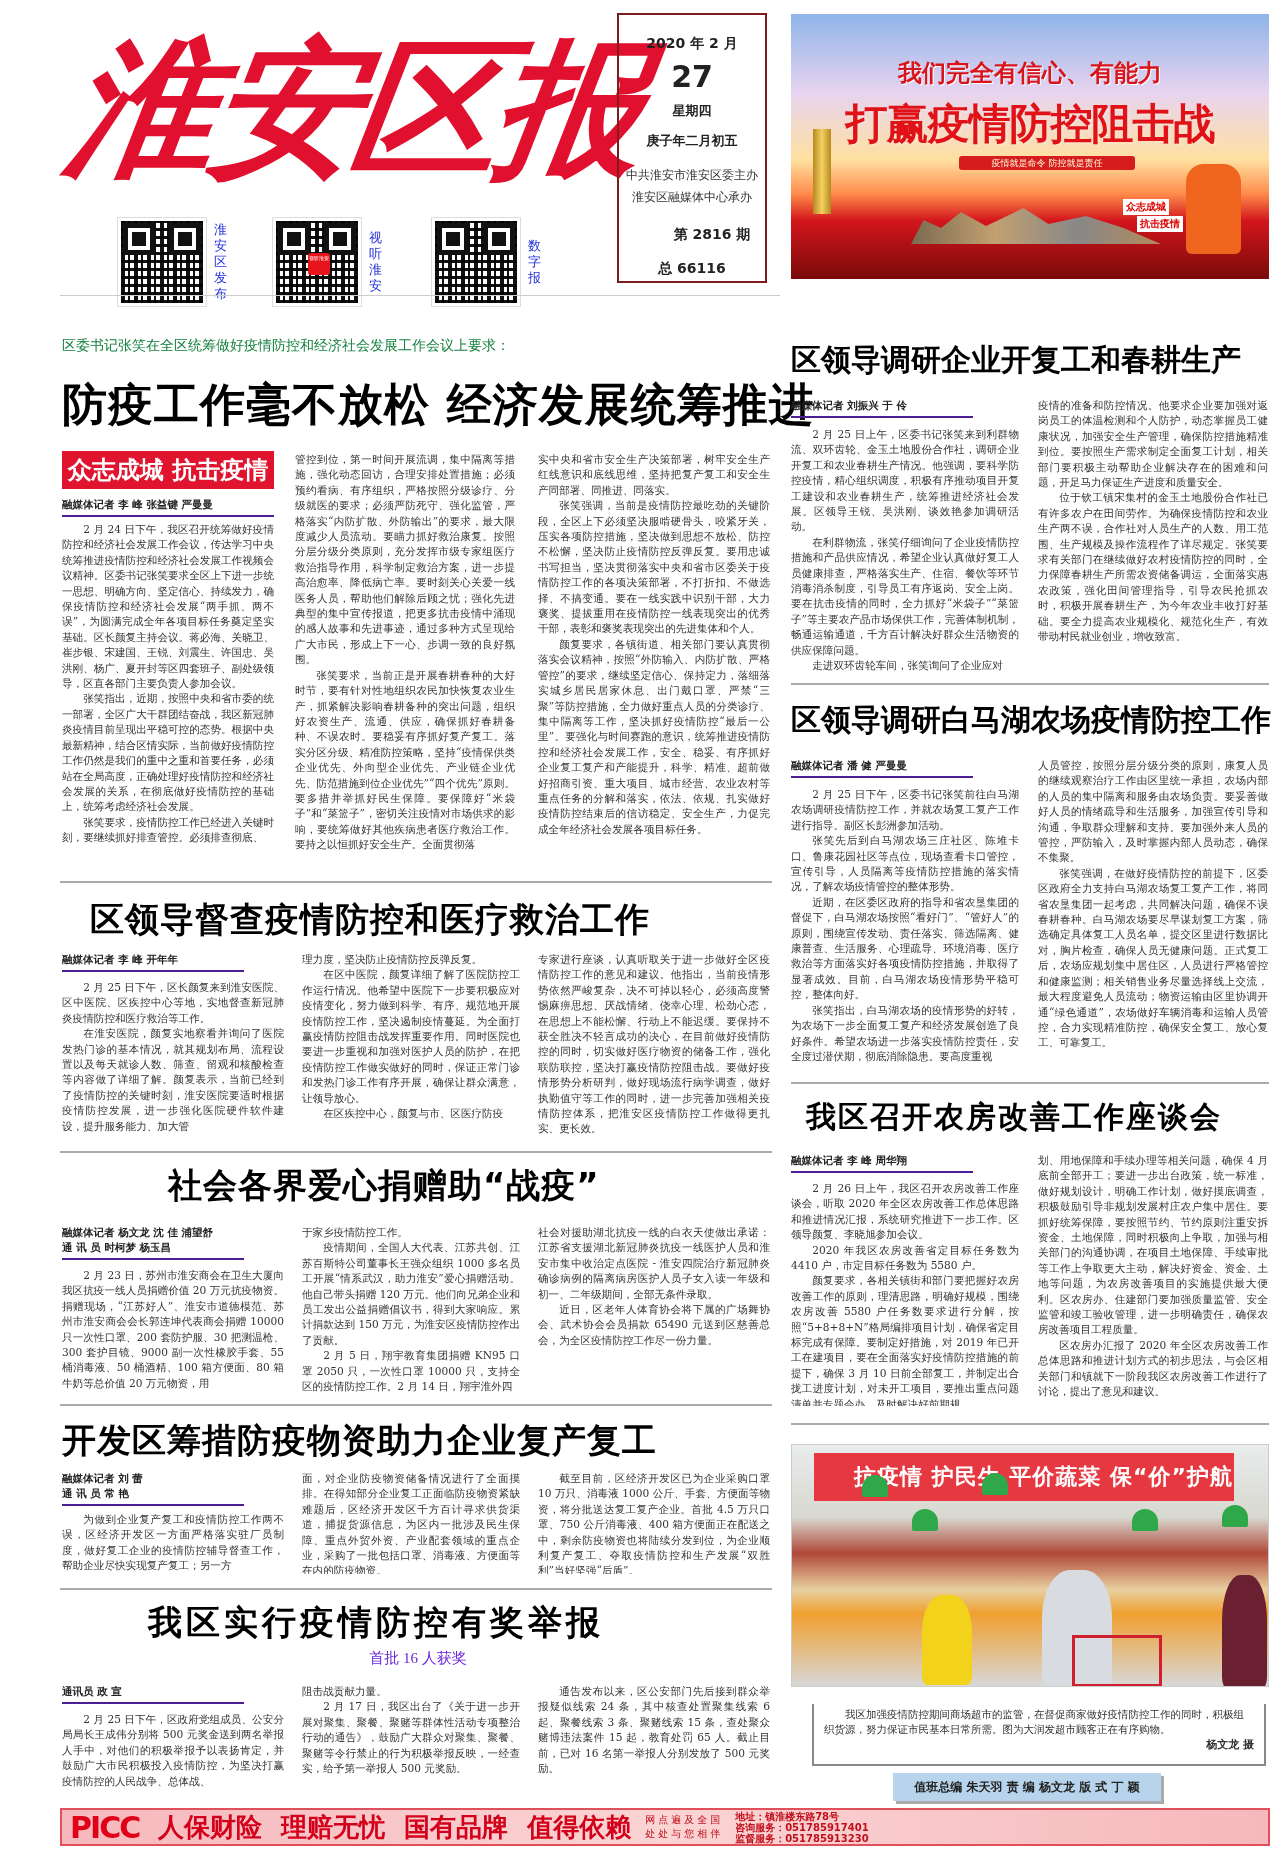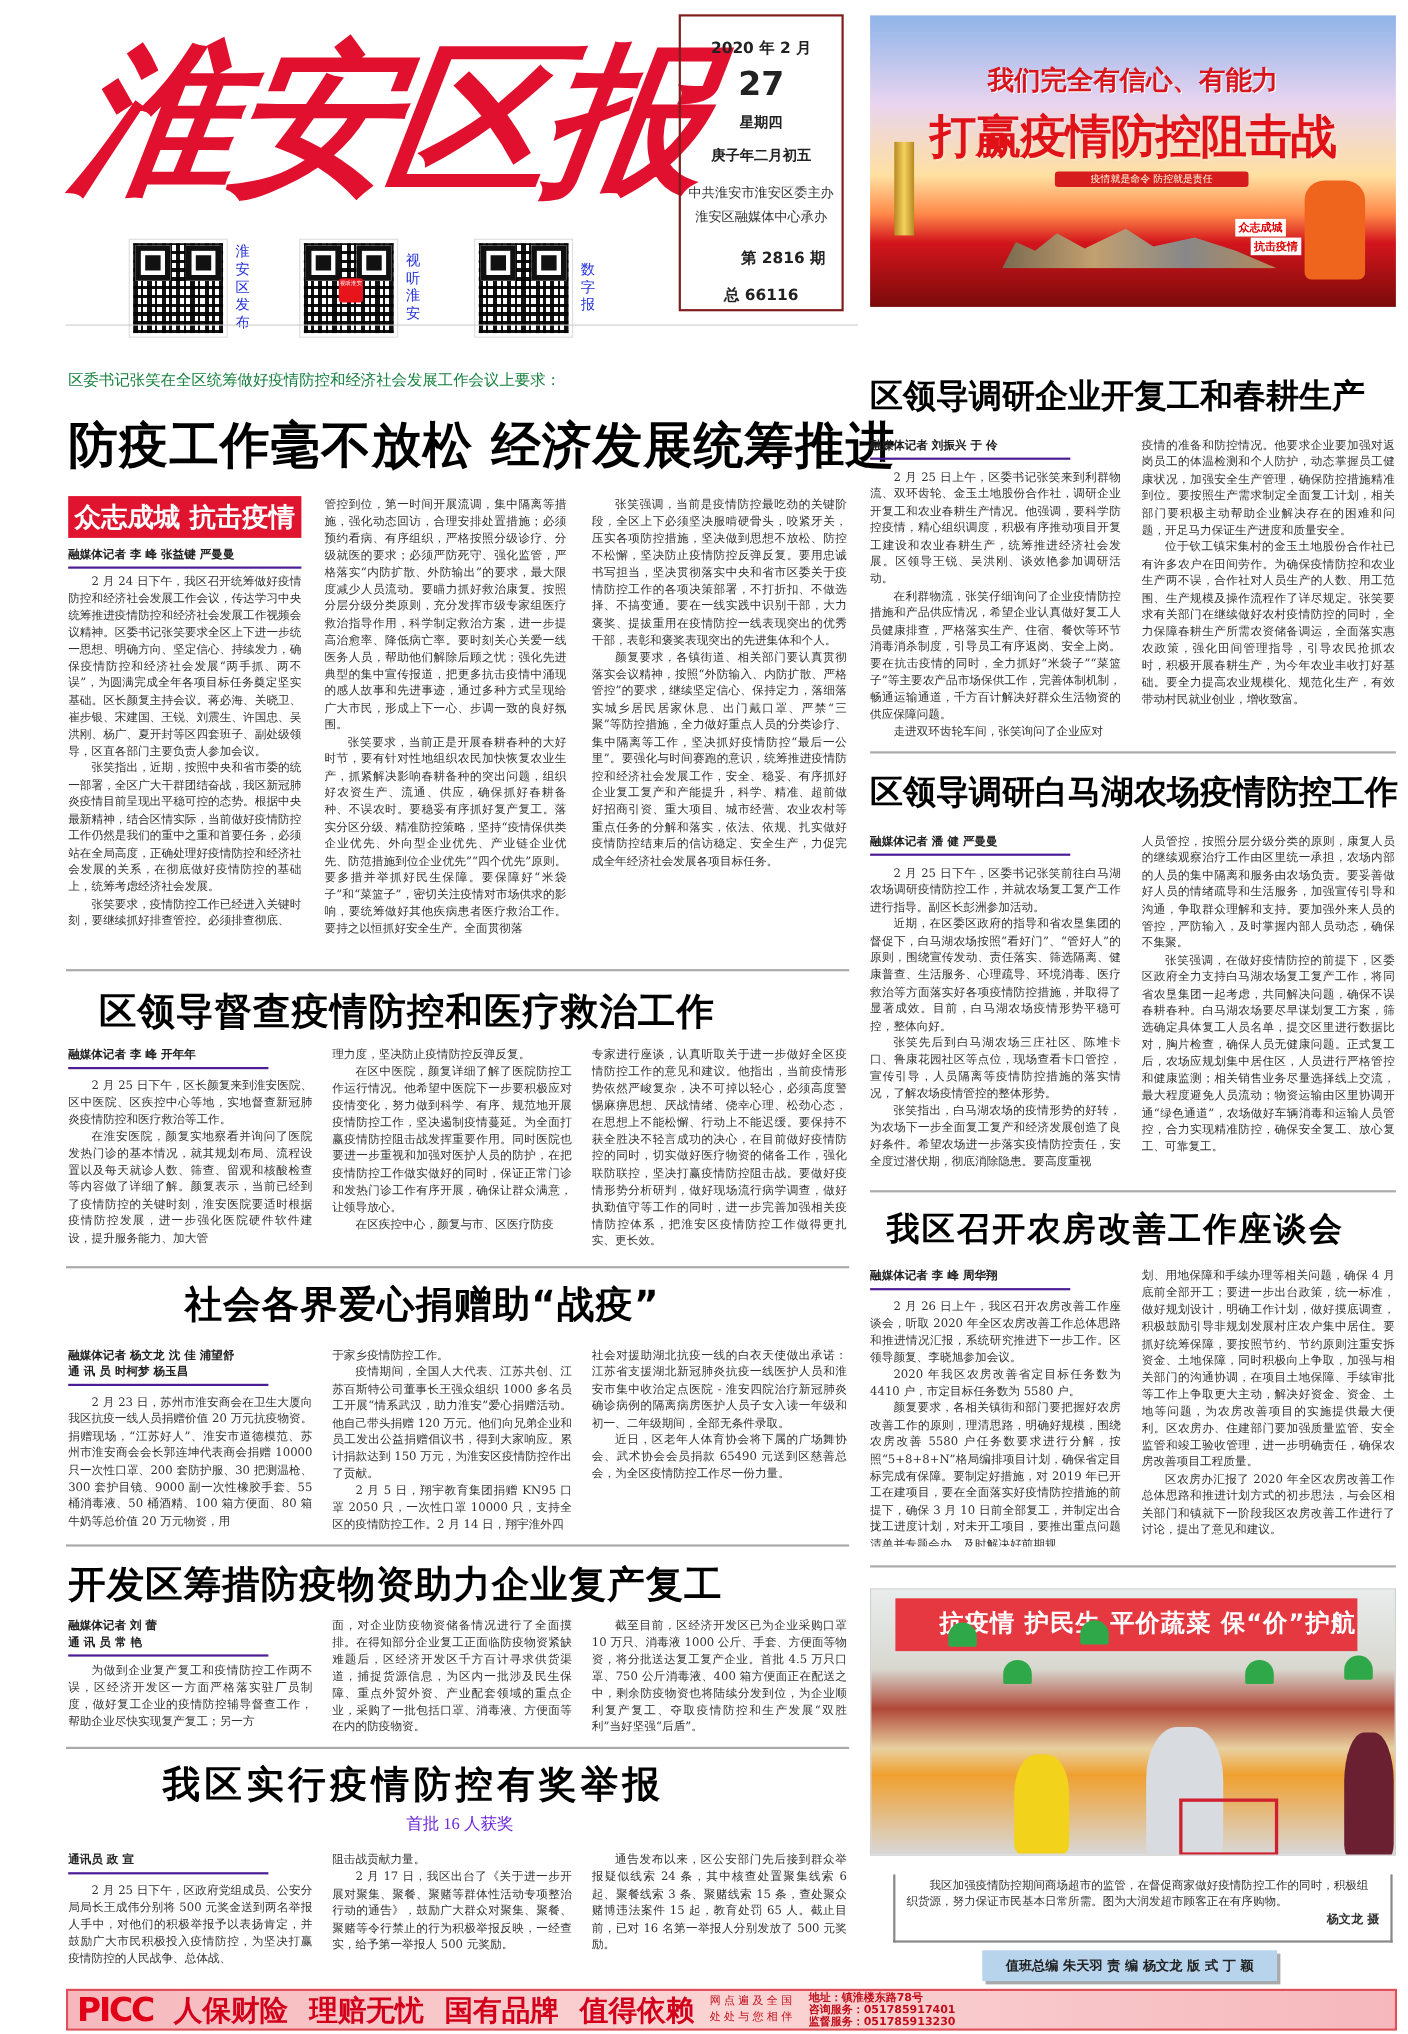--- a/index.html
+++ b/index.html
@@ -104,20 +104,21 @@
 <div class="abs body" style="left:62px;top:522px;width:212px;height:345px;">
   <p>2 月 24 日下午，我区召开统筹做好疫情防控和经济社会发展工作会议，传达学习中央统筹推进疫情防控和经济社会发展工作视频会议精神。区委书记张笑要求全区上下进一步统一思想、明确方向、坚定信心、持续发力，确保疫情防控和经济社会发展“两手抓、两不误”，为圆满完成全年各项目标任务奠定坚实基础。区长颜复主持会议。蒋必海、关晓卫、崔步银、宋建国、王锐、刘震生、许国忠、吴洪刚、杨广、夏开封等区四套班子、副处级领导，区直各部门主要负责人参加会议。</p>
   <p>张笑指出，近期，按照中央和省市委的统一部署，全区广大干群团结奋战，我区新冠肺炎疫情目前呈现出平稳可控的态势。根据中央最新精神，结合区情实际，当前做好疫情防控工作仍然是我们的重中之重和首要任务，必须站在全局高度，正确处理好疫情防控和经济社会发展的关系，在彻底做好疫情防控的基础上，统筹考虑经济社会发展。</p>
   <p>张笑要求，疫情防控工作已经进入关键时刻，要继续抓好排查管控。必须排查彻底、</p>
 </div>
 <div class="abs body" style="left:295px;top:452px;width:220px;height:415px;">
   <p style="text-indent:0">管控到位，第一时间开展流调，集中隔离等措施，强化动态回访，合理安排处置措施；必须预约看病、有序组织，严格按照分级诊疗、分级就医的要求；必须严防死守、强化监管，严格落实“内防扩散、外防输出”的要求，最大限度减少人员流动。要瞄力抓好救治康复。按照分层分级分类原则，充分发挥市级专家组医疗救治指导作用，科学制定救治方案，进一步提高治愈率、降低病亡率。要时刻关心关爱一线医务人员，帮助他们解除后顾之忧；强化先进典型的集中宣传报道，把更多抗击疫情中涌现的感人故事和先进事迹，通过多种方式呈现给广大市民，形成上下一心、步调一致的良好氛围。</p>
   <p>张笑要求，当前正是开展春耕春种的大好时节，要有针对性地组织农民加快恢复农业生产，抓紧解决影响春耕备种的突出问题，组织好农资生产、流通、供应，确保抓好春耕备种、不误农时。要稳妥有序抓好复产复工。落实分区分级、精准防控策略，坚持“疫情保供类企业优先、外向型企业优先、产业链企业优先、防范措施到位企业优先”“四个优先”原则。要多措并举抓好民生保障。要保障好“米袋子”和“菜篮子”，密切关注疫情对市场供求的影响，要统筹做好其他疾病患者医疗救治工作。要持之以恒抓好安全生产。全面贯彻落</p>
 </div>
 <div class="abs body" style="left:538px;top:452px;width:232px;height:415px;">
+  <p style="text-indent:0">实中央和省市安全生产决策部署，树牢安全生产红线意识和底线思维，坚持把复产复工和安全生产同部署、同推进、同落实。</p>
   <p>张笑强调，当前是疫情防控最吃劲的关键阶段，全区上下必须坚决服啃硬骨头，咬紧牙关，压实各项防控措施，坚决做到思想不放松、防控不松懈，坚决防止疫情防控反弹反复。要用忠诚书写担当，坚决贯彻落实中央和省市区委关于疫情防控工作的各项决策部署，不打折扣、不做选择、不搞变通。要在一线实践中识别干部，大力褒奖、提拔重用在疫情防控一线表现突出的优秀干部，表彰和褒奖表现突出的先进集体和个人。</p>
   <p>颜复要求，各镇街道、相关部门要认真贯彻落实会议精神，按照“外防输入、内防扩散、严格管控”的要求，继续坚定信心、保持定力，落细落实城乡居民居家休息、出门戴口罩、严禁“三聚”等防控措施，全力做好重点人员的分类诊疗、集中隔离等工作，坚决抓好疫情防控“最后一公里”。要强化与时间赛跑的意识，统筹推进疫情防控和经济社会发展工作，安全、稳妥、有序抓好企业复工复产和产能提升，科学、精准、超前做好招商引资、重大项目、城市经营、农业农村等重点任务的分解和落实，依法、依规、扎实做好疫情防控结束后的信访稳定、安全生产，力促完成全年经济社会发展各项目标任务。</p>
 </div>
 
 <div class="abs rule" style="left:60px;top:881px;width:712px;"></div>
 
 <div class="abs headline" style="left:90px;top:897px;font-size:34px;letter-spacing:1px;">区领导督查疫情防控和医疗救治工作</div>
 <div class="abs byline" style="left:62px;top:952px;width:182px;">融媒体记者 李 峰 开年年</div>
 <div class="abs body" style="left:62px;top:980px;width:222px;height:155px;">
   <p>2 月 25 日下午，区长颜复来到淮安医院、区中医院、区疾控中心等地，实地督查新冠肺炎疫情防控和医疗救治等工作。</p>
@@ -196,22 +197,22 @@
   <p style="text-indent:0">疫情的准备和防控情况。他要求企业要加强对返岗员工的体温检测和个人防护，动态掌握员工健康状况，加强安全生产管理，确保防控措施精准到位。要按照生产需求制定全面复工计划，相关部门要积极主动帮助企业解决存在的困难和问题，开足马力保证生产进度和质量安全。</p>
   <p>位于钦工镇宋集村的金玉土地股份合作社已有许多农户在田间劳作。为确保疫情防控和农业生产两不误，合作社对人员生产的人数、用工范围、生产规模及操作流程作了详尽规定。张笑要求有关部门在继续做好农村疫情防控的同时，全力保障春耕生产所需农资储备调运，全面落实惠农政策，强化田间管理指导，引导农民抢抓农时，积极开展春耕生产，为今年农业丰收打好基础。要全力提高农业规模化、规范化生产，有效带动村民就业创业，增收致富。</p>
 </div>
 
 <div class="abs rule" style="left:791px;top:683px;width:478px;"></div>
 
 <div class="abs headline" style="left:791px;top:700px;font-size:30px;">区领导调研白马湖农场疫情防控工作</div>
 <div class="abs byline" style="left:791px;top:758px;width:182px;">融媒体记者 潘 健 严曼曼</div>
 <div class="abs body" style="left:791px;top:787px;width:228px;height:290px;">
   <p>2 月 25 日下午，区委书记张笑前往白马湖农场调研疫情防控工作，并就农场复工复产工作进行指导。副区长彭洲参加活动。</p>
+  <p>张笑先后到白马湖农场三庄社区、陈堆卡口、鲁康花园社区等点位，现场查看卡口管控，宣传引导，人员隔离等疫情防控措施的落实情况，了解农场疫情管控的整体形势。</p>
   <p>近期，在区委区政府的指导和省农垦集团的督促下，白马湖农场按照“看好门”、“管好人”的原则，围绕宣传发动、责任落实、筛选隔离、健康普查、生活服务、心理疏导、环境消毒、医疗救治等方面落实好各项疫情防控措施，并取得了显著成效。目前，白马湖农场疫情形势平稳可控，整体向好。</p>
-  <p>张笑先后到白马湖农场三庄社区、陈堆卡口、鲁康花园社区等点位，现场查看卡口管控，宣传引导，人员隔离等疫情防控措施的落实情况，了解农场疫情管控的整体形势。</p>
   <p>张笑指出，白马湖农场的疫情形势的好转，为农场下一步全面复工复产和经济发展创造了良好条件。希望农场进一步落实疫情防控责任，安全度过潜伏期，彻底消除隐患。要高度重视</p>
 </div>
 <div class="abs body" style="left:1038px;top:758px;width:230px;height:319px;">
   <p style="text-indent:0">人员管控，按照分层分级分类的原则，康复人员的继续观察治疗工作由区里统一承担，农场内部的人员的集中隔离和服务由农场负责。要妥善做好人员的情绪疏导和生活服务，加强宣传引导和沟通，争取群众理解和支持。要加强外来人员的管控，严防输入，及时掌握内部人员动态，确保不集聚。</p>
   <p>张笑强调，在做好疫情防控的前提下，区委区政府全力支持白马湖农场复工复产工作，将同省农垦集团一起考虑，共同解决问题，确保不误春耕春种。白马湖农场要尽早谋划复工方案，筛选确定具体复工人员名单，提交区里进行数据比对，胸片检查，确保人员无健康问题。正式复工后，农场应规划集中居住区，人员进行严格管控和健康监测；相关销售业务尽量选择线上交流，最大程度避免人员流动；物资运输由区里协调开通“绿色通道”，农场做好车辆消毒和运输人员管控，合力实现精准防控，确保安全复工、放心复工、可靠复工。</p>
 </div>
 
 <div class="abs rule" style="left:791px;top:1082px;width:478px;"></div>
 
 <div class="abs headline" style="left:806px;top:1097px;font-size:30px;letter-spacing:2px;">我区召开农房改善工作座谈会</div>

